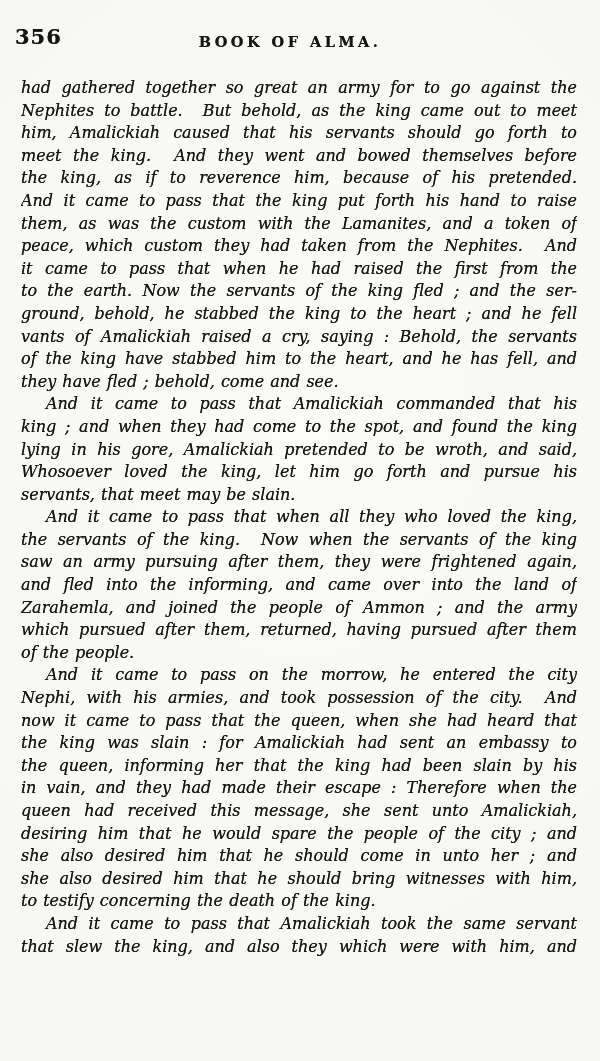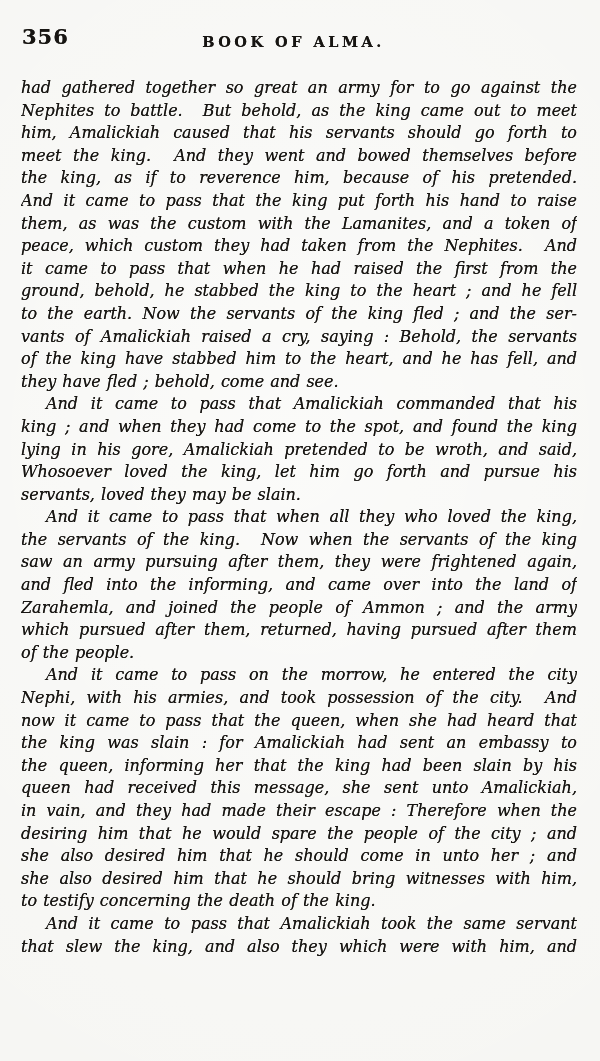--- a/index.html
+++ b/index.html
@@ -15,21 +15,21 @@
     background:
       radial-gradient(ellipse 130% 90% at 50% 42%, rgba(255,255,255,0.55), rgba(255,255,255,0) 75%),
       var(--paper, #f6f6f3);
     color: var(--ink, #171512);
     font-family: "DejaVu Serif", "Liberation Serif", serif;
     overflow: hidden;
   }
   .page-header {
     position: absolute;
     top: 24px;
-    left: 22px;
+    left: 15px;
     right: 24px;
     height: 32px;
   }
   .page-number {
     position: absolute;
     left: 0;
     top: 0;
     font-size: 21px;
     font-weight: bold;
     letter-spacing: 1px;
@@ -86,50 +86,50 @@
       <div class="paragraph">
         <div class="line">had gathered together so great an army for to go against the</div>
         <div class="line">Nephites to battle.&nbsp; But behold, as the king came out to meet</div>
         <div class="line">him, Amalickiah caused that his servants should go forth to</div>
         <div class="line">meet the king.&nbsp; And they went and bowed themselves before</div>
         <div class="line">the king, as if to reverence him, because of his pretended.</div>
         <div class="line">And it came to pass that the king put forth his hand to raise</div>
         <div class="line">them, as was the custom with the Lamanites, and a token of</div>
         <div class="line">peace, which custom they had taken from the Nephites.&nbsp; And</div>
         <div class="line">it came to pass that when he had raised the first from the</div>
+        <div class="line">to the earth. Now the servants of the king fled ; and the ser-</div>
         <div class="line">ground, behold, he stabbed the king to the heart ; and he fell</div>
-        <div class="line">to the earth. Now the servants of the king fled ; and the ser-</div>
         <div class="line">vants of Amalickiah raised a cry, saying : Behold, the servants</div>
         <div class="line">of the king have stabbed him to the heart, and he has fell, and</div>
         <div class="line end">they have fled ; behold, come and see.</div>
       </div>
       <div class="paragraph">
         <div class="line indent">And it came to pass that Amalickiah commanded that his</div>
         <div class="line">king ; and when they had come to the spot, and found the king</div>
         <div class="line">lying in his gore, Amalickiah pretended to be wroth, and said,</div>
         <div class="line">Whosoever loved the king, let him go forth and pursue his</div>
-        <div class="line end">servants, loved they may be slain.</div>
+        <div class="line end">servants, that meet may be slain.</div>
       </div>
       <div class="paragraph">
         <div class="line indent">And it came to pass that when all they who loved the king,</div>
         <div class="line">the servants of the king.&nbsp; Now when the servants of the king</div>
         <div class="line">saw an army pursuing after them, they were frightened again,</div>
         <div class="line">and fled into the informing, and came over into the land of</div>
         <div class="line">Zarahemla, and joined the people of Ammon ; and the army</div>
         <div class="line">which pursued after them, returned, having pursued after them</div>
         <div class="line end">of the people.</div>
       </div>
       <div class="paragraph">
         <div class="line indent">And it came to pass on the morrow, he entered the city</div>
         <div class="line">Nephi, with his armies, and took possession of the city.&nbsp; And</div>
         <div class="line">now it came to pass that the queen, when she had heard that</div>
         <div class="line">the king was slain : for Amalickiah had sent an embassy to</div>
         <div class="line">the queen, informing her that the king had been slain by his</div>
+        <div class="line">in vain, and they had made their escape : Therefore when the</div>
         <div class="line">queen had received this message, she sent unto Amalickiah,</div>
-        <div class="line">in vain, and they had made their escape : Therefore when the</div>
         <div class="line">desiring him that he would spare the people of the city ; and</div>
         <div class="line">she also desired him that he should come in unto her ; and</div>
         <div class="line">she also desired him that he should bring witnesses with him,</div>
         <div class="line end">to testify concerning the death of the king.</div>
       </div>
       <div class="paragraph">
         <div class="line indent">And it came to pass that Amalickiah took the same servant</div>
         <div class="line">that slew the king, and also they which were with him, and</div>
       </div>
     </div>

